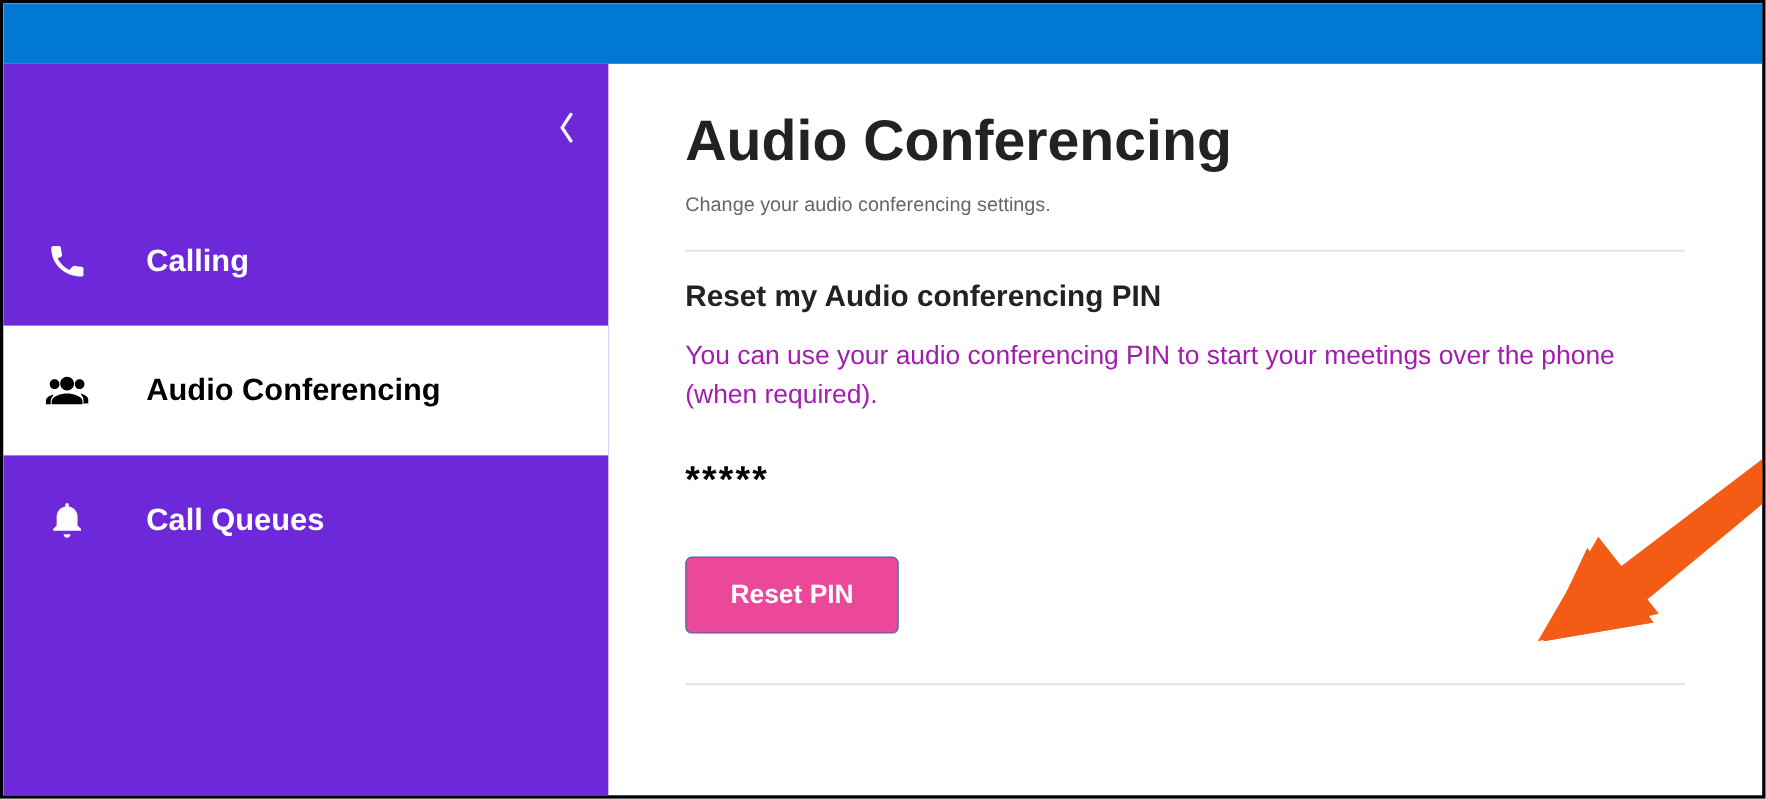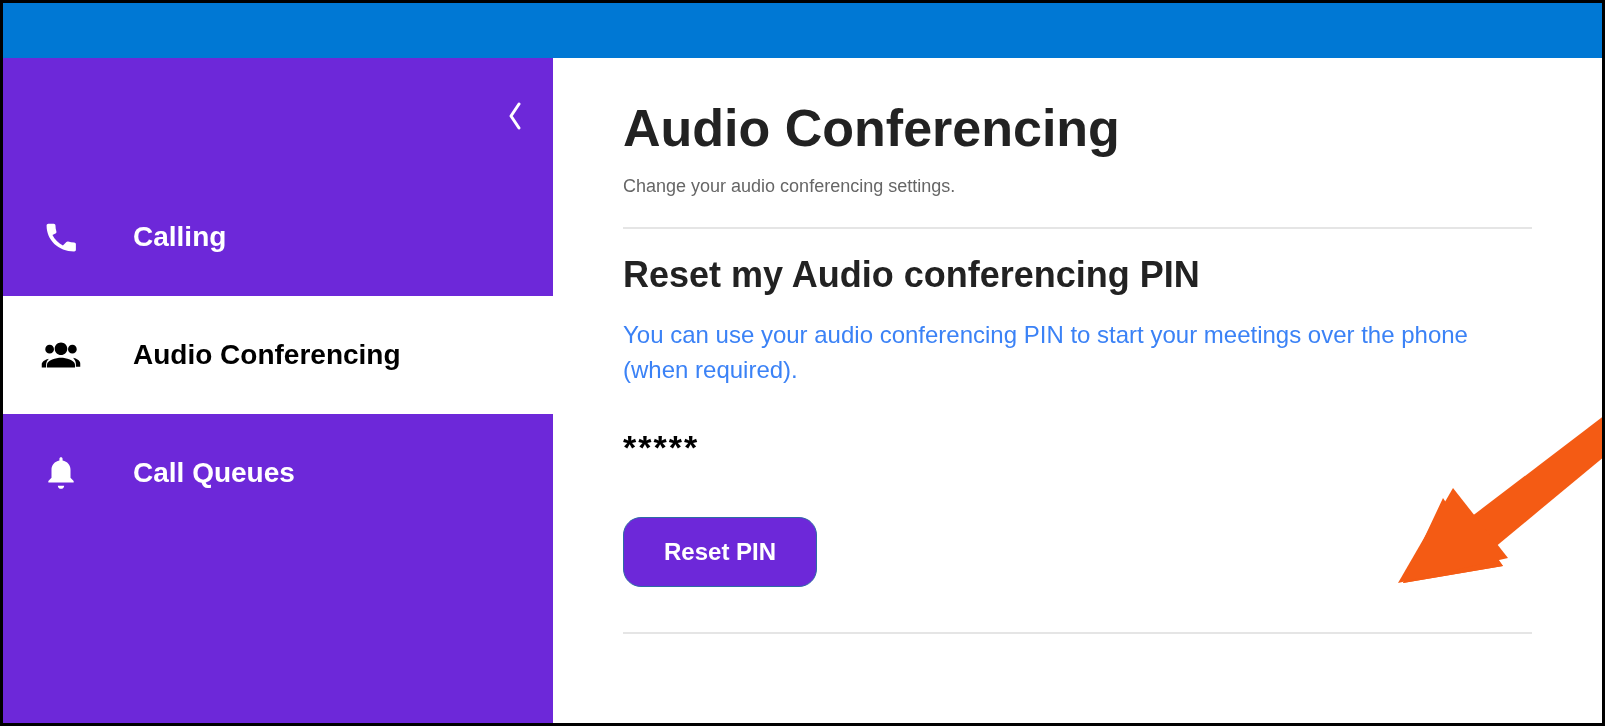--- a/index.html
+++ b/index.html
@@ -80,43 +80,43 @@
     font-size: 18px;
     color: #666;
     margin-bottom: 30px;
   }
   .divider {
     border: none;
     border-top: 2px solid #e5e5e5;
     margin-bottom: 25px;
   }
   .section-title {
-    font-size: 36px;
+    font-size: 27px;
     font-weight: 700;
     color: #222;
     margin-bottom: 22px;
   }
   .section-desc {
     font-size: 24px;
-    color: #3b82f6;
+    color: #a21caf;
     line-height: 1.45;
     margin-bottom: 40px;
   }
   .pin-mask {
     font-size: 34px;
     font-weight: 900;
     letter-spacing: 2px;
     color: #000;
     margin-bottom: 50px;
   }
   .reset-btn {
-    background: #6d28d9;
+    background: #ec4899;
     color: #fff;
     border: 1px solid #2d6aa6;
-    border-radius: 18px;
+    border-radius: 6px;
     font-size: 24px;
     font-weight: 600;
     padding: 20px 40px;
     cursor: pointer;
   }
   .bottom-divider {
     border: none;
     border-top: 2px solid #e5e5e5;
     margin-top: 45px;
   }

